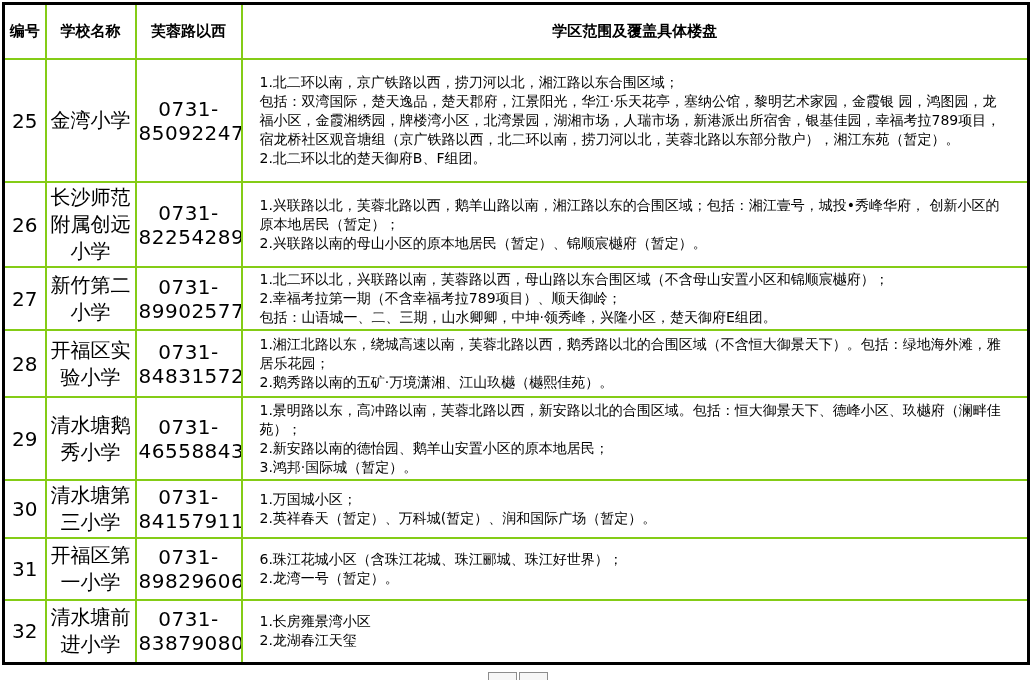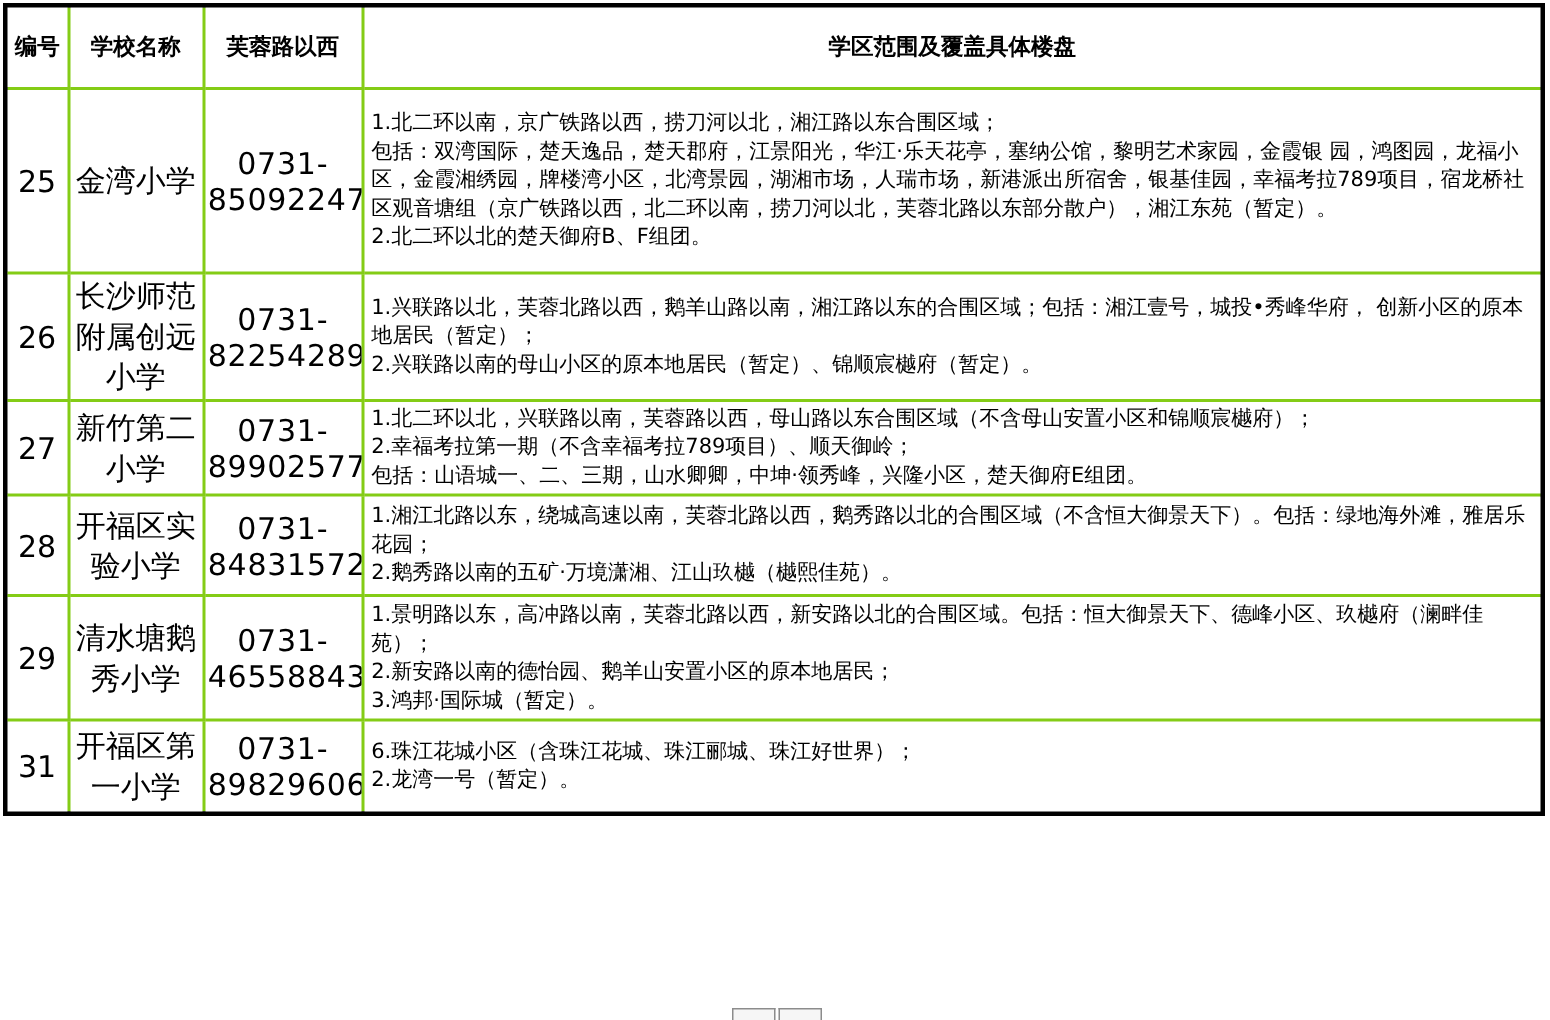--- a/index.html
+++ b/index.html
@@ -36,21 +36,21 @@
   td.cell-id, td.cell-name, td.cell-phone {
     text-align:center;
     font-size:20px;
     padding:1px 2px;
   }
   td.cell-phone { letter-spacing:0.5px; }
   td.cell-desc {
     text-align:left;
     font-size:14px;
     line-height:19px;
-    padding:2px 5px;
+    padding:2px 17px;
   }
   td.cell-desc .desc-item { margin:0; }
   
   .partial-cells {
     position:absolute;
     left:488px; top:672px;
     display:flex;
     height:8px;
   }
   .partial-cells .pcell {
@@ -121,27 +121,45 @@
       <tr style="height: 83px;">
         <td class="cell-id">29</td>
         <td class="cell-name">清水塘鹅秀小学</td>
         <td class="cell-phone">0731-46558843</td>
         <td class="cell-desc">
           <div class="desc-item">1.景明路以东，高冲路以南，芙蓉北路以西，新安路以北的合围区域。包括：恒大御景天下、德峰小区、玖樾府（澜畔佳苑）；</div>
           <div class="desc-item">2.新安路以南的德怡园、鹅羊山安置小区的原本地居民；</div>
           <div class="desc-item">3.鸿邦·国际城（暂定）。</div>
         </td>
       </tr>
+      <tr style="height: 57px;">
+        <td class="cell-id">30</td>
+        <td class="cell-name">清水塘第三小学</td>
+        <td class="cell-phone">0731-84157911</td>
+        <td class="cell-desc">
+          <div class="desc-item">1.万国城小区；</div>
+          <div class="desc-item">2.英祥春天（暂定）、万科城(暂定）、润和国际广场（暂定）。</div>
+        </td>
+      </tr>
       <tr style="height: 62px;">
         <td class="cell-id">31</td>
         <td class="cell-name">开福区第一小学</td>
         <td class="cell-phone">0731-89829606</td>
         <td class="cell-desc">
           <div class="desc-item">6.珠江花城小区（含珠江花城、珠江郦城、珠江好世界）；</div>
           <div class="desc-item">2.龙湾一号（暂定）。</div>
+        </td>
+      </tr>
+      <tr style="height: 63px;">
+        <td class="cell-id">32</td>
+        <td class="cell-name">清水塘前进小学</td>
+        <td class="cell-phone">0731-83879080</td>
+        <td class="cell-desc">
+          <div class="desc-item">1.长房雍景湾小区</div>
+          <div class="desc-item">2.龙湖春江天玺</div>
         </td>
       </tr>
     </tbody>
 </table>
 
 <div class="partial-cells">
   <div class="pcell"></div>
   <div class="pcell"></div>
 </div>
 

